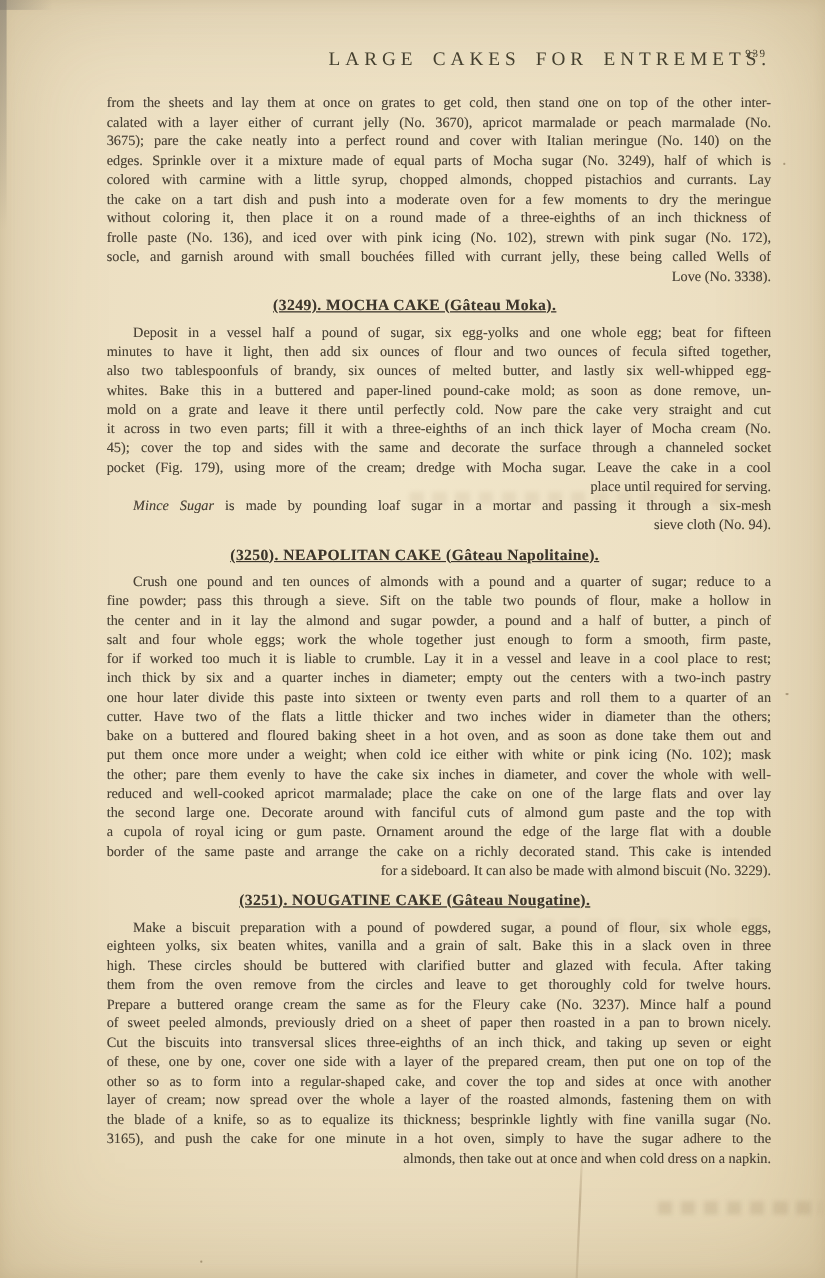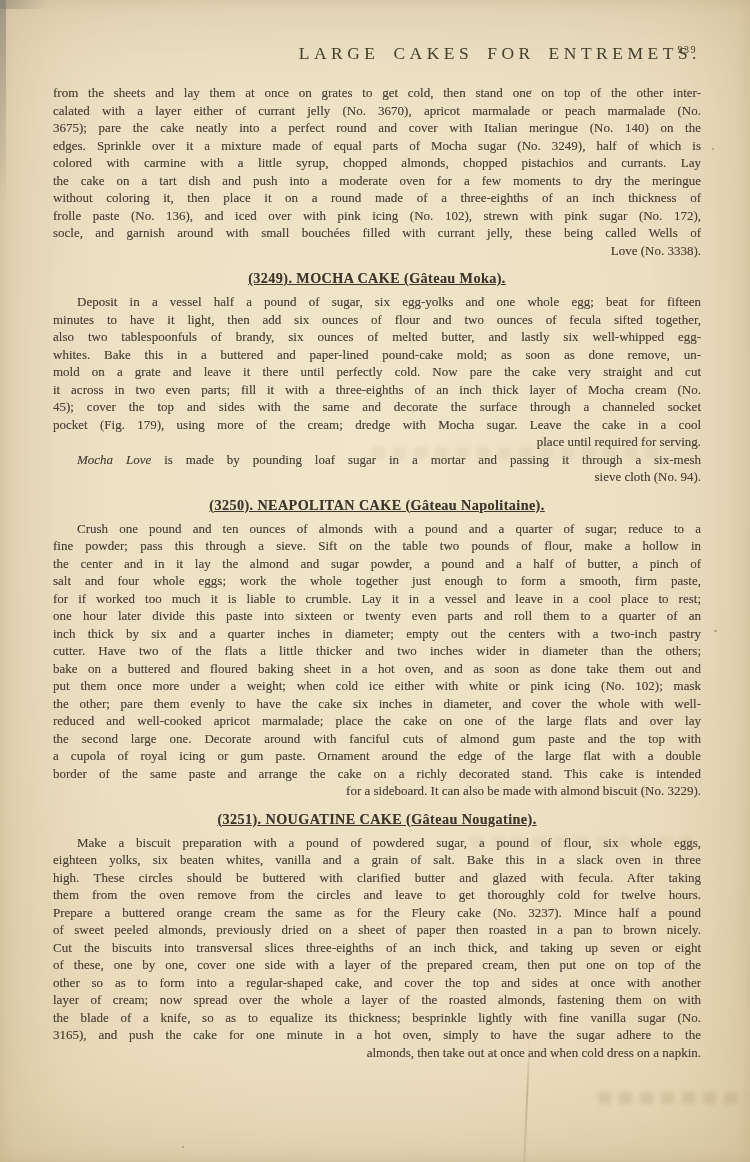--- a/index.html
+++ b/index.html
@@ -53,20 +53,21 @@
     font-size: 14.2px;
     letter-spacing: 0.4px;
     color: #3d362b;
     text-decoration: underline;
   }
   .para { margin: 0; }
   .line {
     line-height: 17.5px;
     text-align: justify;
     text-align-last: justify;
+    margin-left: 44px;
   }
   .line.end { text-align: right; text-align-last: auto; }
   .line.indent { padding-left: 24px; }
   .line i { font-style: italic; }
   .crease {
     position: absolute; left: 526px; top: 1036px; width: 2px; height: 126px;
     background: linear-gradient(to bottom, rgba(140,115,80,0), rgba(130,105,70,0.33) 45%, rgba(120,95,60,0.14));
     transform: rotate(2.5deg);
   }
   .ghost {
@@ -114,32 +115,32 @@
         <div class="line">minutes to have it light, then add six ounces of flour and two ounces of fecula sifted together,</div>
         <div class="line">also two tablespoonfuls of brandy, six ounces of melted butter, and lastly six well-whipped egg-</div>
         <div class="line">whites. Bake this in a buttered and paper-lined pound-cake mold; as soon as done remove, un-</div>
         <div class="line">mold on a grate and leave it there until perfectly cold. Now pare the cake very straight and cut</div>
         <div class="line">it across in two even parts; fill it with a three-eighths of an inch thick layer of Mocha cream (No.</div>
         <div class="line">45); cover the top and sides with the same and decorate the surface through a channeled socket</div>
         <div class="line">pocket (Fig. 179), using more of the cream; dredge with Mocha sugar. Leave the cake in a cool</div>
         <div class="line end">place until required for serving.</div>
       </div>
       <div class="para">
-        <div class="line indent"><i>Mocha Love</i> is made by pounding loaf sugar in a mortar and passing it through a six-mesh</div>
+        <div class="line indent"><i>Mince Sugar</i> is made by pounding loaf sugar in a mortar and passing it through a six-mesh</div>
         <div class="line end">sieve cloth (No. 94).</div>
       </div>
       <div class="heading">(3250). NEAPOLITAN CAKE (Gâteau Napolitaine).</div>
       <div class="para">
         <div class="line indent">Crush one pound and ten ounces of almonds with a pound and a quarter of sugar; reduce to a</div>
         <div class="line">fine powder; pass this through a sieve. Sift on the table two pounds of flour, make a hollow in</div>
         <div class="line">the center and in it lay the almond and sugar powder, a pound and a half of butter, a pinch of</div>
         <div class="line">salt and four whole eggs; work the whole together just enough to form a smooth, firm paste,</div>
         <div class="line">for if worked too much it is liable to crumble. Lay it in a vessel and leave in a cool place to rest;</div>
+        <div class="line">inch thick by six and a quarter inches in diameter; empty out the centers with a two-inch pastry</div>
         <div class="line">one hour later divide this paste into sixteen or twenty even parts and roll them to a quarter of an</div>
-        <div class="line">inch thick by six and a quarter inches in diameter; empty out the centers with a two-inch pastry</div>
         <div class="line">cutter. Have two of the flats a little thicker and two inches wider in diameter than the others;</div>
         <div class="line">bake on a buttered and floured baking sheet in a hot oven, and as soon as done take them out and</div>
         <div class="line">put them once more under a weight; when cold ice either with white or pink icing (No. 102); mask</div>
         <div class="line">the other; pare them evenly to have the cake six inches in diameter, and cover the whole with well-</div>
         <div class="line">reduced and well-cooked apricot marmalade; place the cake on one of the large flats and over lay</div>
         <div class="line">the second large one. Decorate around with fanciful cuts of almond gum paste and the top with</div>
         <div class="line">a cupola of royal icing or gum paste. Ornament around the edge of the large flat with a double</div>
         <div class="line">border of the same paste and arrange the cake on a richly decorated stand. This cake is intended</div>
         <div class="line end">for a sideboard. It can also be made with almond biscuit (No. 3229).</div>
       </div>

